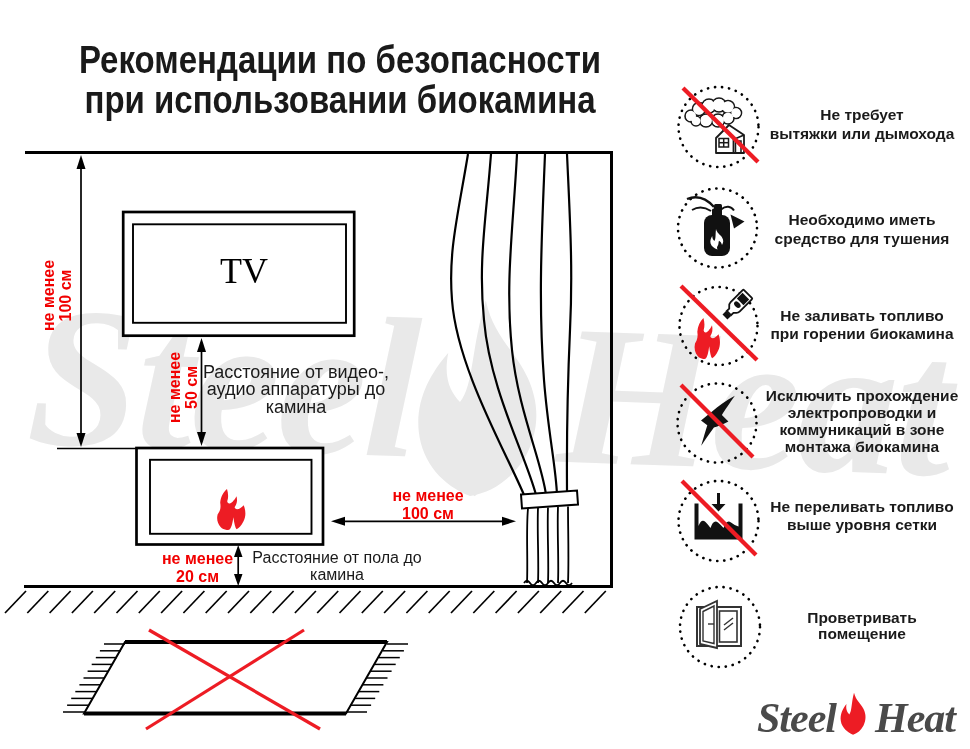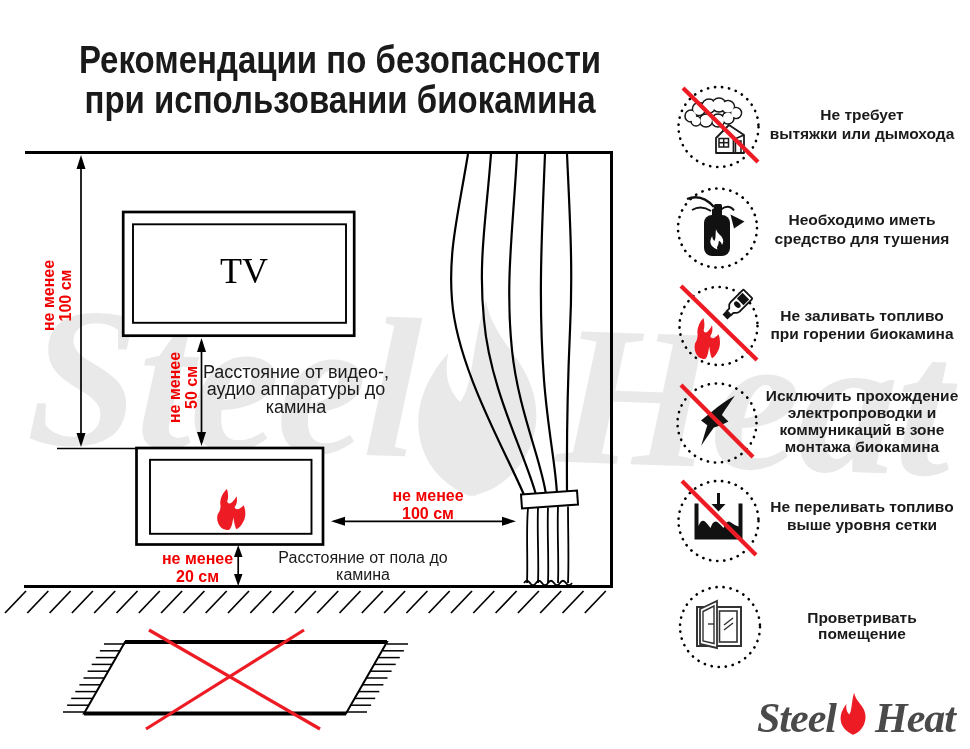--- a/index.html
+++ b/index.html
@@ -160,21 +160,21 @@
 <div class="abs redtxt" style="left:-18px;top:279px;width:150px;font-size:16px;line-height:16.5px;text-align:center;transform:rotate(-90deg);">не менее<br>100 см</div>
 
 <div class="abs redtxt" style="left:108px;top:371px;width:150px;font-size:16px;line-height:16.5px;text-align:center;transform:rotate(-90deg);">не менее<br>50 см</div>
 
 <div class="abs blktxt" style="left:196px;top:363.5px;width:200px;font-size:18px;line-height:17.5px;text-align:center;">Расстояние от видео-,<br>аудио аппаратуры до<br>камина</div>
 
 <div class="abs redtxt" style="left:353px;top:487px;width:150px;font-size:16px;line-height:17.5px;text-align:center;">не менее<br>100 см</div>
 
 <div class="abs redtxt" style="left:159px;top:550px;width:77px;font-size:16px;line-height:17.5px;text-align:center;">не менее<br>20 см</div>
 
-<div class="abs blktxt" style="left:237px;top:548.5px;width:200px;font-size:16px;line-height:17.5px;text-align:center;padding-left:26px;">Расстояние от пола до<br>камина</div>
+<div class="abs blktxt" style="left:237px;top:548.5px;width:200px;font-size:16px;line-height:17.5px;text-align:center;">Расстояние от пола до<br>камина</div>
 
 <svg class="abs" style="left:660px;top:68px;" width="120" height="120" viewBox="0 0 120 120">
 
   <circle cx="58.5" cy="59" r="40" fill="none" stroke="#000" stroke-width="2.6" stroke-linecap="round" stroke-dasharray="0.2,6.9"></circle>
 
   <g stroke="#1a1a1a" stroke-width="1.6" fill="#fff">
     <circle cx="31" cy="48" r="6"></circle>
     <circle cx="39" cy="41" r="6.5"></circle>
     <circle cx="49" cy="38" r="7"></circle>
     <circle cx="59" cy="37" r="7"></circle>

